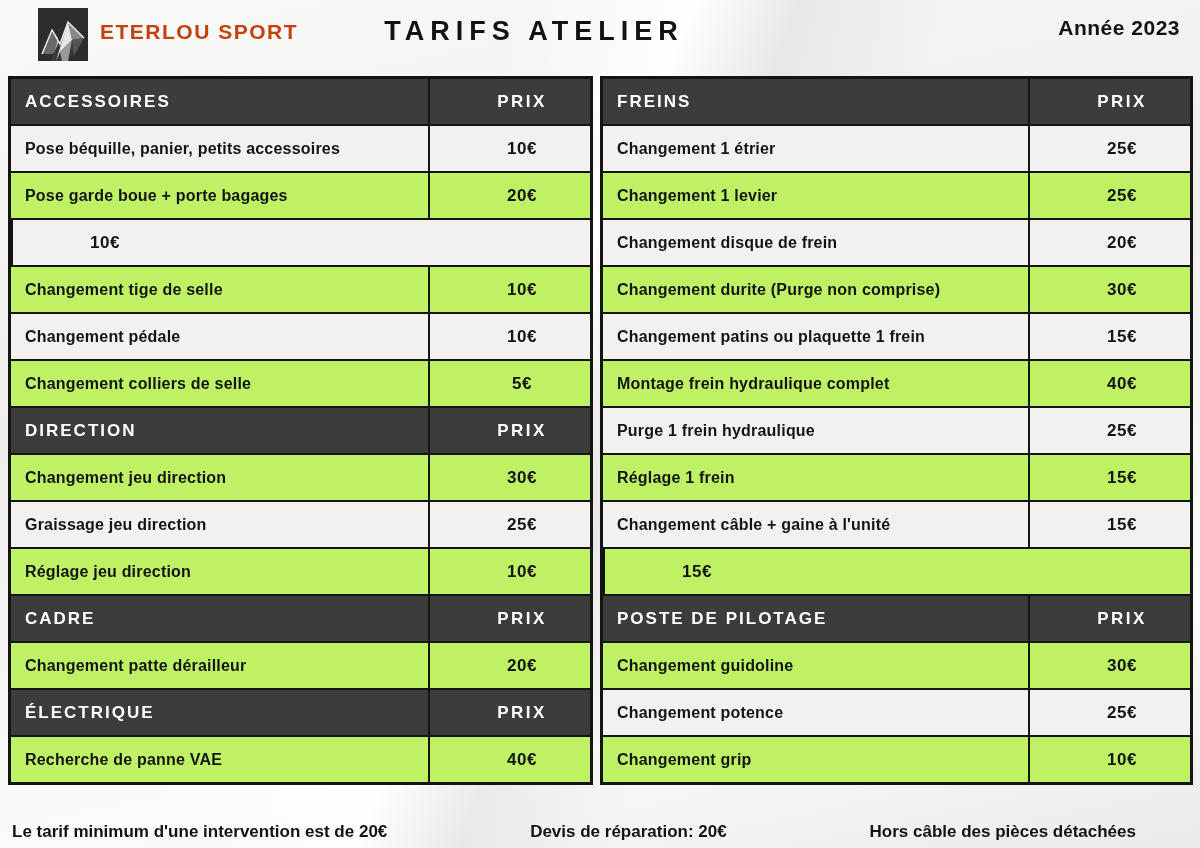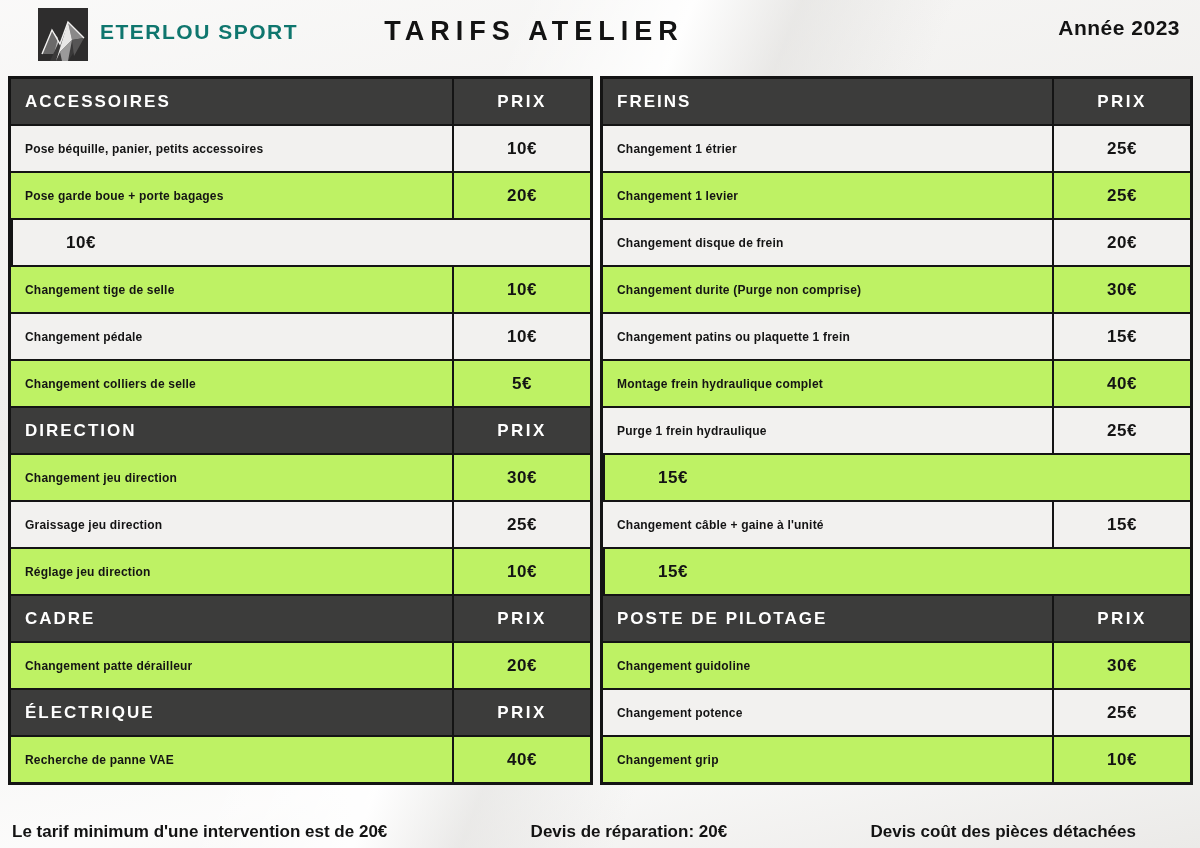--- a/index.html
+++ b/index.html
@@ -11,21 +11,21 @@
       linear-gradient(112deg, rgba(255,255,255,0) 34%, rgba(255,255,255,.9) 45%, rgba(223,222,220,.55) 52%, rgba(255,255,255,0) 62%),
       linear-gradient(168deg, rgba(255,255,255,.6) 0%, rgba(234,233,231,.4) 40%, rgba(255,255,255,.75) 78%, rgba(228,227,225,.5) 100%);
     color:#141414;
   }
   
   .logo{
     position:absolute;left:38px;top:8px;width:50px;height:53px;display:block;
   }
   .brand{
     position:absolute;left:100px;top:20px;
-    font-size:21px;font-weight:bold;letter-spacing:1.5px;color:#0f766e;
+    font-size:21px;font-weight:bold;letter-spacing:1.5px;color:#c2410c;
   }
   .title{
     position:absolute;left:0;top:16px;width:1068px;text-align:center;
     font-size:27px;font-weight:bold;letter-spacing:6px;color:#131313;
   }
   .year{
     position:absolute;right:20px;top:16px;
     font-size:21px;font-weight:bold;letter-spacing:.5px;color:#131313;
   }
   
@@ -35,23 +35,23 @@
     display:flex;flex-direction:column;
   }
   .price-table.left{left:8px;width:579px;}
   .price-table.right{left:600px;width:587px;}
   .t-row{
     display:flex;height:45px;background:#bef264;margin-top:2px;
   }
   .t-row:first-child{margin-top:0;}
   .t-row:nth-child(even){background:#f2f1ef;}
   .t-row.t-head{background:#3c3c3b;color:#ffffff;}
-  .cell{display:flex;align-items:center;}
+  .cell{display:flex;align-items:center;padding-left:24px;}
   .cell.label{
-    flex:1;padding-left:14px;font-size:12px;font-weight:bold;letter-spacing:.2px;
+    flex:1;padding-left:14px;font-size:16px;font-weight:bold;letter-spacing:.2px;
   }
   .t-head .cell.label{font-size:17px;letter-spacing:2px;}
   .cell.price{
     width:136px;justify-content:center;text-align:center;
     border-left:2px solid #141414;
     font-size:17px;font-weight:bold;letter-spacing:.5px;
   }
   .t-head .cell.price{letter-spacing:2.5px;}
   
   .footer{
@@ -168,20 +168,21 @@
     </div>
     <div class="t-row">
       <div class="cell label">Montage frein hydraulique complet</div>
       <div class="cell price">40€</div>
     </div>
     <div class="t-row">
       <div class="cell label">Purge 1 frein hydraulique</div>
       <div class="cell price">25€</div>
     </div>
     <div class="t-row">
+      <div class="cell label">Réglage 1 frein</div>
       <div class="cell price">15€</div>
     </div>
     <div class="t-row">
       <div class="cell label">Changement câble + gaine à l'unité</div>
       <div class="cell price">15€</div>
     </div>
     <div class="t-row">
       <div class="cell price">15€</div>
     </div>
     <div class="t-row t-head">
@@ -198,14 +199,14 @@
     </div>
     <div class="t-row">
       <div class="cell label">Changement grip</div>
       <div class="cell price">10€</div>
     </div>
   </div>
 
 <div class="footer">
   <span class="note">Le tarif minimum d'une intervention est de 20€</span>
   <span class="note">Devis de réparation: 20€</span>
-  <span class="note">Devis coût des pièces détachées</span>
+  <span class="note">Hors câble des pièces détachées</span>
 </div>
 
 </body></html>

